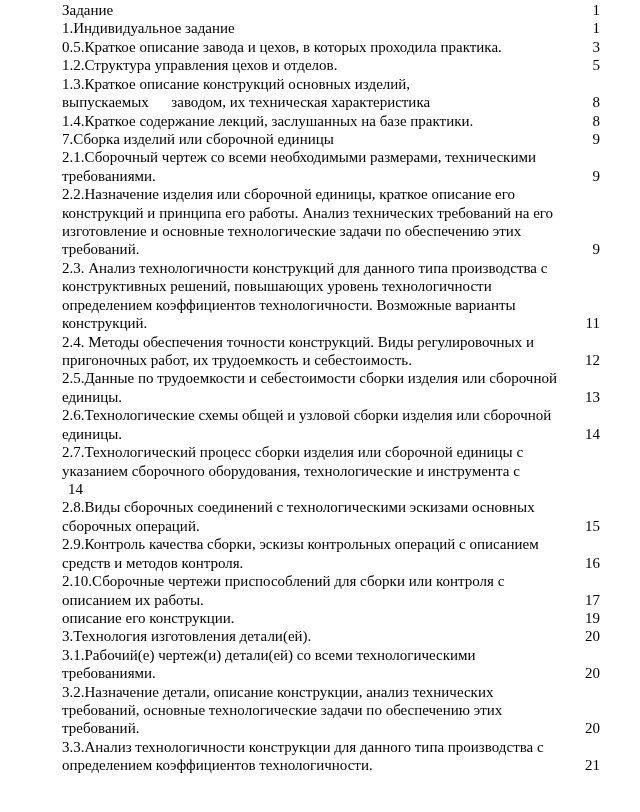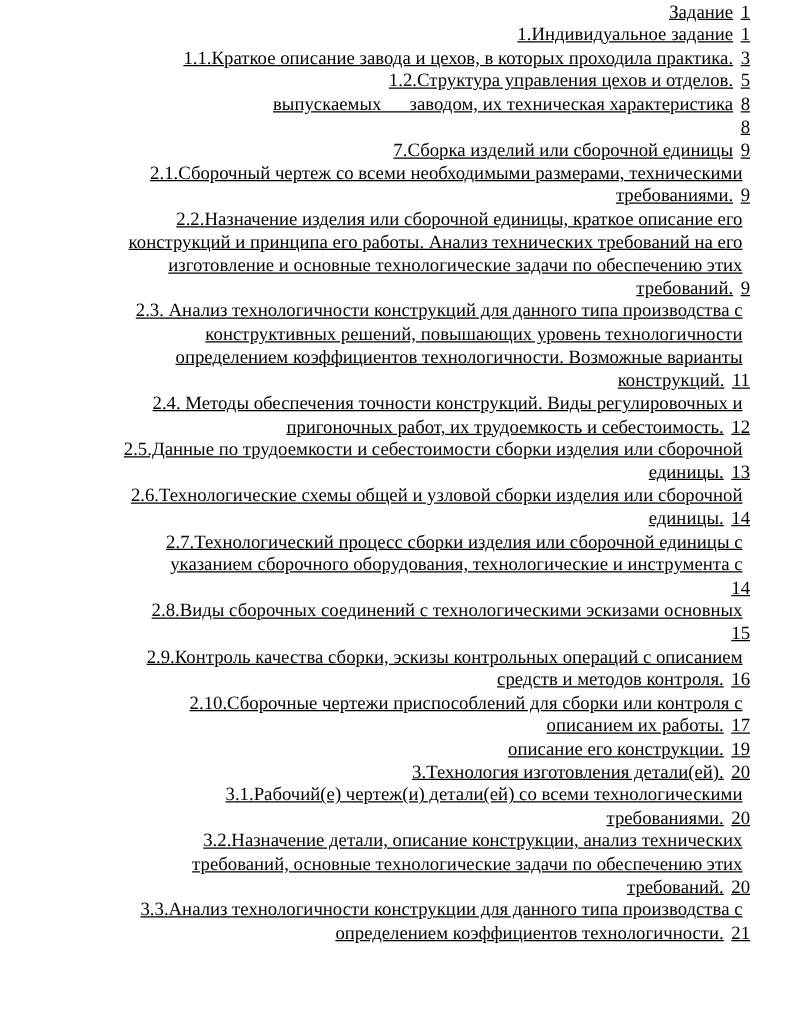--- a/index.html
+++ b/index.html
@@ -17,49 +17,49 @@
     font-size: 15px;
     overflow: hidden;
     box-sizing: border-box;
     padding: 1px 40px 0 62px;
   }
   .toc {
     width: 100%;
   }
   .toc-row {
     display: flex;
-    justify-content: flex-end;
+    justify-content: space-between;
     align-items: baseline;
     height: 18.43px;
     line-height: 18.43px;
     white-space: pre;
-    text-decoration: underline;
   }
   .toc-text {
     white-space: pre;
     flex: 0 1 auto;
     overflow: visible;
   }
   .toc-page {
     flex: 0 0 auto;
     text-align: right;
     padding-left: 6px;
   }
 </style>
 </head>
 <body>
 
 <div class="page">
   <div class="toc" id="toc">
       <div class="toc-row"><span class="toc-text">Задание</span><span class="toc-page">1</span></div>
       <div class="toc-row"><span class="toc-text">1.Индивидуальное задание</span><span class="toc-page">1</span></div>
-      <div class="toc-row"><span class="toc-text">1.1.Краткое описание завода и цехов, в которых проходила практика.</span><span class="toc-page">3</span></div>
+      <div class="toc-row"><span class="toc-text">0.5.Краткое описание завода и цехов, в которых проходила практика.</span><span class="toc-page">3</span></div>
       <div class="toc-row"><span class="toc-text">1.2.Структура управления цехов и отделов.</span><span class="toc-page">5</span></div>
+      <div class="toc-row"><span class="toc-text">1.3.Краткое описание конструкций основных изделий,</span><span class="toc-page"></span></div>
       <div class="toc-row"><span class="toc-text">выпускаемых      заводом, их техническая характеристика</span><span class="toc-page">8</span></div>
-      <div class="toc-row"><span class="toc-page">8</span></div>
+      <div class="toc-row"><span class="toc-text">1.4.Краткое содержание лекций, заслушанных на базе практики.</span><span class="toc-page">8</span></div>
       <div class="toc-row"><span class="toc-text">7.Сборка изделий или сборочной единицы</span><span class="toc-page">9</span></div>
       <div class="toc-row"><span class="toc-text">2.1.Сборочный чертеж со всеми необходимыми размерами, техническими</span><span class="toc-page"></span></div>
       <div class="toc-row"><span class="toc-text">требованиями.</span><span class="toc-page">9</span></div>
       <div class="toc-row"><span class="toc-text">2.2.Назначение изделия или сборочной единицы, краткое описание его</span><span class="toc-page"></span></div>
       <div class="toc-row"><span class="toc-text">конструкций и принципа его работы. Анализ технических требований на его</span><span class="toc-page"></span></div>
       <div class="toc-row"><span class="toc-text">изготовление и основные технологические задачи по обеспечению этих</span><span class="toc-page"></span></div>
       <div class="toc-row"><span class="toc-text">требований.</span><span class="toc-page">9</span></div>
       <div class="toc-row"><span class="toc-text">2.3. Анализ технологичности конструкций для данного типа производства с</span><span class="toc-page"></span></div>
       <div class="toc-row"><span class="toc-text">конструктивных решений, повышающих уровень технологичности</span><span class="toc-page"></span></div>
       <div class="toc-row"><span class="toc-text">определением коэффициентов технологичности. Возможные варианты</span><span class="toc-page"></span></div>
@@ -67,21 +67,21 @@
       <div class="toc-row"><span class="toc-text">2.4. Методы обеспечения точности конструкций. Виды регулировочных и</span><span class="toc-page"></span></div>
       <div class="toc-row"><span class="toc-text">пригоночных работ, их трудоемкость и себестоимость.</span><span class="toc-page">12</span></div>
       <div class="toc-row"><span class="toc-text">2.5.Данные по трудоемкости и себестоимости сборки изделия или сборочной</span><span class="toc-page"></span></div>
       <div class="toc-row"><span class="toc-text">единицы.</span><span class="toc-page">13</span></div>
       <div class="toc-row"><span class="toc-text">2.6.Технологические схемы общей и узловой сборки изделия или сборочной</span><span class="toc-page"></span></div>
       <div class="toc-row"><span class="toc-text">единицы.</span><span class="toc-page">14</span></div>
       <div class="toc-row"><span class="toc-text">2.7.Технологический процесс сборки изделия или сборочной единицы с</span><span class="toc-page"></span></div>
       <div class="toc-row"><span class="toc-text">указанием сборочного оборудования, технологические и инструмента с</span><span class="toc-page"></span></div>
       <div class="toc-row"><span class="toc-page">14</span></div>
       <div class="toc-row"><span class="toc-text">2.8.Виды сборочных соединений с технологическими эскизами основных</span><span class="toc-page"></span></div>
-      <div class="toc-row"><span class="toc-page">15</span></div>
+      <div class="toc-row"><span class="toc-text">сборочных операций.</span><span class="toc-page">15</span></div>
       <div class="toc-row"><span class="toc-text">2.9.Контроль качества сборки, эскизы контрольных операций с описанием</span><span class="toc-page"></span></div>
       <div class="toc-row"><span class="toc-text">средств и методов контроля.</span><span class="toc-page">16</span></div>
       <div class="toc-row"><span class="toc-text">2.10.Сборочные чертежи приспособлений для сборки или контроля с</span><span class="toc-page"></span></div>
       <div class="toc-row"><span class="toc-text">описанием их работы.</span><span class="toc-page">17</span></div>
       <div class="toc-row"><span class="toc-text">описание его конструкции.</span><span class="toc-page">19</span></div>
       <div class="toc-row"><span class="toc-text">3.Технология изготовления детали(ей).</span><span class="toc-page">20</span></div>
       <div class="toc-row"><span class="toc-text">3.1.Рабочий(е) чертеж(и) детали(ей) со всеми технологическими</span><span class="toc-page"></span></div>
       <div class="toc-row"><span class="toc-text">требованиями.</span><span class="toc-page">20</span></div>
       <div class="toc-row"><span class="toc-text">3.2.Назначение детали, описание конструкции, анализ технических</span><span class="toc-page"></span></div>
       <div class="toc-row"><span class="toc-text">требований, основные технологические задачи по обеспечению этих</span><span class="toc-page"></span></div>

